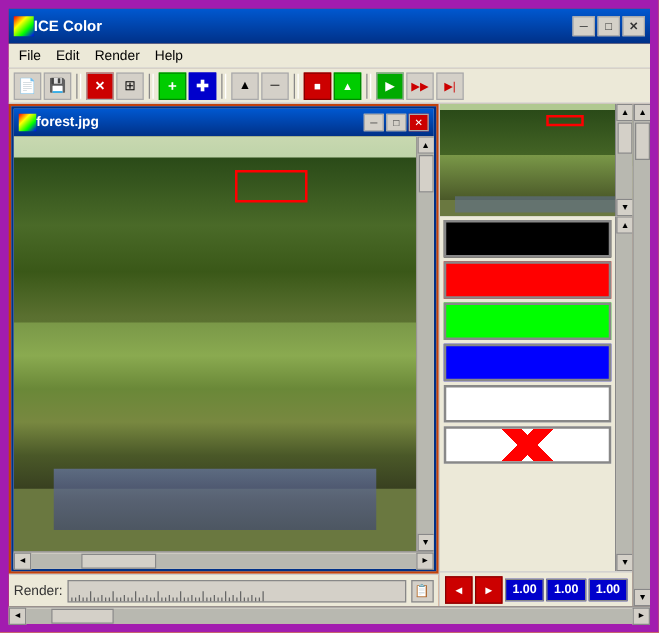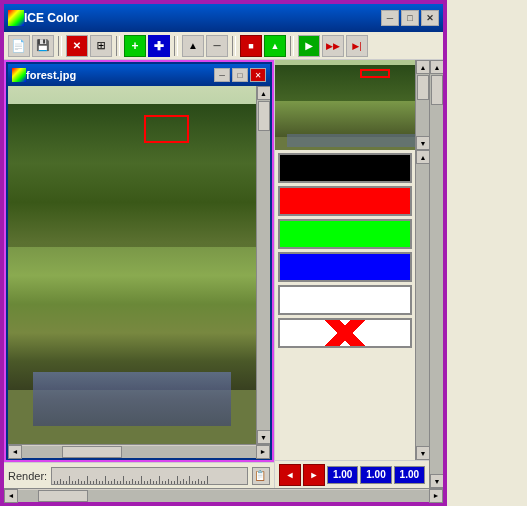--- a/index.html
+++ b/index.html
@@ -7,24 +7,24 @@
       width: 527px;
       height: 506px;
       background: #ece9d8;
       font-family: 'Tahoma', 'Arial', sans-serif;
       font-size: 11px;
       overflow: hidden;
     }
 
     
     .main-window {
-      width: 447px;
+      width: 527px;
       height: 506px;
-      border: 4px solid #a21caf;
-      background: #d946ef;
+      border: 7px solid #a21caf;
+      background: #c2410c;
       display: flex;
       flex-direction: column;
     }
 
     
     .title-bar {
       height: 28px;
       background: linear-gradient(to bottom, #0058d0 0%, #003087 100%);
       display: flex;
       align-items: center;
@@ -492,20 +492,26 @@
   <div class="title-bar">
     <span class="ice-icon"></span>
     <span class="title-bar-text">ICE Color</span>
     <div class="title-bar-buttons">
       <div class="title-btn minimize"></div>
       <div class="title-btn maximize"></div>
       <div class="title-btn close"></div>
     </div>
   </div>
 
+  <div class="menu-bar">
+    <div class="menu-item">File</div>
+    <div class="menu-item">Edit</div>
+    <div class="menu-item">Render</div>
+    <div class="menu-item">Help</div>
+  </div>
 
   <div class="toolbar">
 
     <div class="tb-btn" style="background:#d4d0c8;">
       <span style="font-size:12px;">📄</span>
     </div>
 
     <div class="tb-btn">
       <span style="font-size:11px;">💾</span>
     </div>

